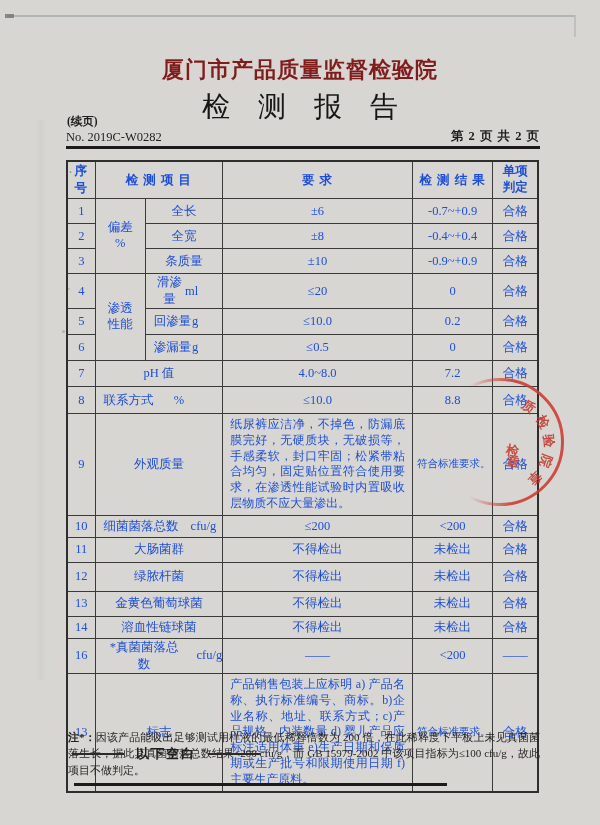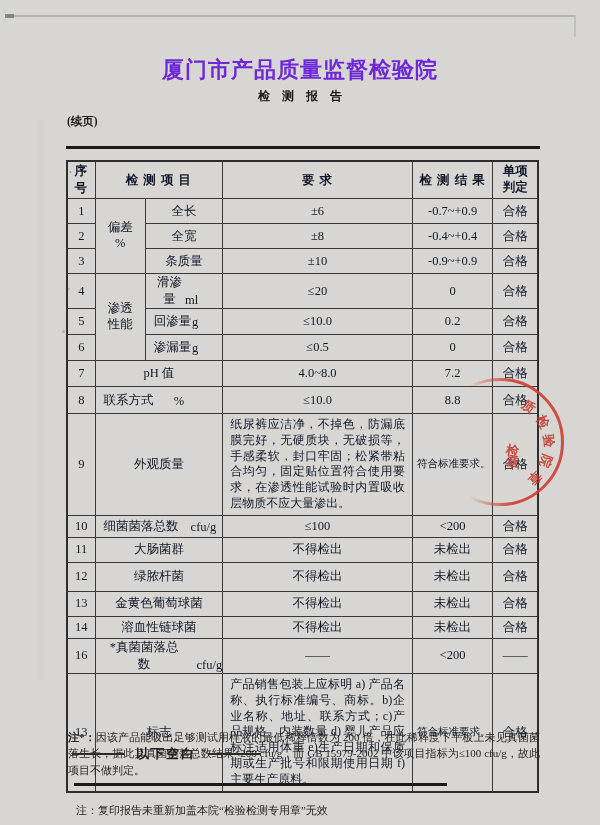--- a/index.html
+++ b/index.html
@@ -13,42 +13,42 @@
   }
   
   .edge-top{position:absolute;left:8px;top:15px;width:567px;height:1.5px;background:#a9aeae;opacity:.8;}
   .edge-corner{position:absolute;left:574px;top:15px;width:1.5px;height:22px;background:#b3b8b8;opacity:.7;}
   .speck-tl{position:absolute;left:5px;top:14px;width:9px;height:4px;background:#6f7474;opacity:.8;}
   .speck-a{position:absolute;left:62px;top:330px;width:3px;height:3px;border-radius:50%;background:#9a9a96;opacity:.6;}
   .speck-b{position:absolute;left:68px;top:288px;width:2px;height:2px;border-radius:50%;background:#9a9a96;opacity:.5;}
   .crease{position:absolute;left:36px;top:120px;width:10px;height:560px;background:linear-gradient(90deg,rgba(190,190,186,0) 0,rgba(190,190,186,.25) 50%,rgba(190,190,186,0) 100%);}
 
   .org-title{position:absolute;left:0;top:55px;width:100%;text-align:center;
-    font-size:22px;font-weight:bold;letter-spacing:1px;color:#6d28d9;}
+    font-size:22px;font-weight:bold;letter-spacing:1px;color:#7f1d1d;}
   .report-title{position:absolute;left:0;top:88px;width:100%;text-align:center;
-    font-size:12px;font-weight:bold;color:#161616;}
+    font-size:28px;font-weight:normal;color:#161616;}
   .continuation{position:absolute;left:67px;top:114px;font-size:11.5px;font-weight:bold;}
   .no-line{position:absolute;left:66px;top:128px;width:474px;display:flex;
     justify-content:space-between;align-items:flex-end;font-size:12.5px;}
   .page-indicator{font-weight:bold;letter-spacing:1px;}
   .rule-thick-top{position:absolute;left:66px;top:146px;width:474px;height:3px;background:#1b1b1b;}
 
   table.report{
     position:absolute;left:66px;top:160px;width:473px;
     border-collapse:collapse;table-layout:fixed;
-    font-size:12.5px;color:#0f172a;
+    font-size:12.5px;color:#1d4ed8;
   }
   table.report td{border:1px solid #3a3a3a;text-align:center;vertical-align:middle;
     padding:1px 2px;overflow:hidden;}
   table.report{border:2px solid #2e2e2e;}
   td.hd{font-weight:bold;letter-spacing:1px;}
   .pre{white-space:pre-line;line-height:1.25;}
   td.c-item{text-align:left;padding-left:8px;}
   td.c-item.flexcell{padding:0 0 0 8px;}
-  .itwrap{display:flex;align-items:flex-end;width:100%;}
+  .itwrap{display:flex;align-items:center;width:100%;}
   .u-right .unit{margin-left:auto;margin-right:24px;}
   .u-mid .unit{margin-left:auto;margin-right:38px;}
   .u-gap .unit{margin-left:12px;}
   td.c-req.long, td.c-res.long{text-align:left;padding:3px 7px;font-size:12px;line-height:1.32;text-align:justify;}
   td.c-res.fit{font-size:10.5px;white-space:nowrap;text-align:center;padding-left:4px;}
   td.v-top{vertical-align:top;padding-top:24px;}
   .hd-tick{position:absolute;left:69px;top:170px;font-size:9px;color:#555;}
 
   
   .stamp{position:absolute;left:436px;top:378px;width:128px;height:128px;z-index:5;
@@ -83,20 +83,24 @@
   <div class="edge-top"></div>
   <div class="edge-corner"></div>
   <div class="speck-tl"></div>
   <div class="speck-a"></div>
   <div class="speck-b"></div>
   <div class="crease"></div>
 
   <div class="org-title">厦门市产品质量监督检验院</div>
   <div class="report-title">检　测　报　告</div>
   <div class="continuation">(续页)</div>
+  <div class="no-line">
+    <span>No. 2019C-W0282</span>
+    <span class="page-indicator">第 2 页  共 2 页</span>
+  </div>
   <div class="rule-thick-top"></div>
   <span class="hd-tick">`</span>
 
   <table class="report">
     <colgroup>
       <col style="width:28px">
         <col style="width:50px">
         <col style="width:77px">
       <col style="width:189px">
         <col style="width:80px">
@@ -204,21 +208,21 @@
     </tr>
 
     <tr style="height:22px">
       <td class="c-no">10</td>
       <td class="c-item flexcell" colspan="2">
         <span class="itwrap u-gap">
               <span>细菌菌落总数</span>
               <span class="unit">cfu/g</span>
             </span>
       </td>
-      <td class="c-req">≤100</td>
+      <td class="c-req">≤200</td>
       <td class="c-res">&lt;200</td>
       <td class="c-jud">合格</td>
     </tr>
     <tr style="height:25px">
       <td class="c-no">11</td>
       <td class="c-item" colspan="2">大肠菌群</td>
       <td class="c-req">不得检出</td>
       <td class="c-res">未检出</td>
       <td class="c-jud">合格</td>
     </tr>
@@ -279,15 +283,14 @@
 
   <p class="footnote"><b>注*：</b><span>因该产品能吸出足够测试用样液的最低稀释倍数为 200 倍，在此稀释度下平板上未见真菌菌落生长，据此其真菌菌落总数结果&lt;200 cfu/g，而 GB 15979-2002 中该项目指标为≤100 cfu/g，故此项目不做判定。</span></p>
 
   <div class="blank-below">
     <span class="dash"></span>
     <span class="bb-text">以下空白</span>
     <span class="dash"></span>
   </div>
 
   <div class="rule-thick-bottom"></div>
-  <p class="copy-note"><span>注：</span><span>复印报告未重新加盖本院“检验检测专用章”无效</span></p>
 
 </div>
 
 </body></html>

